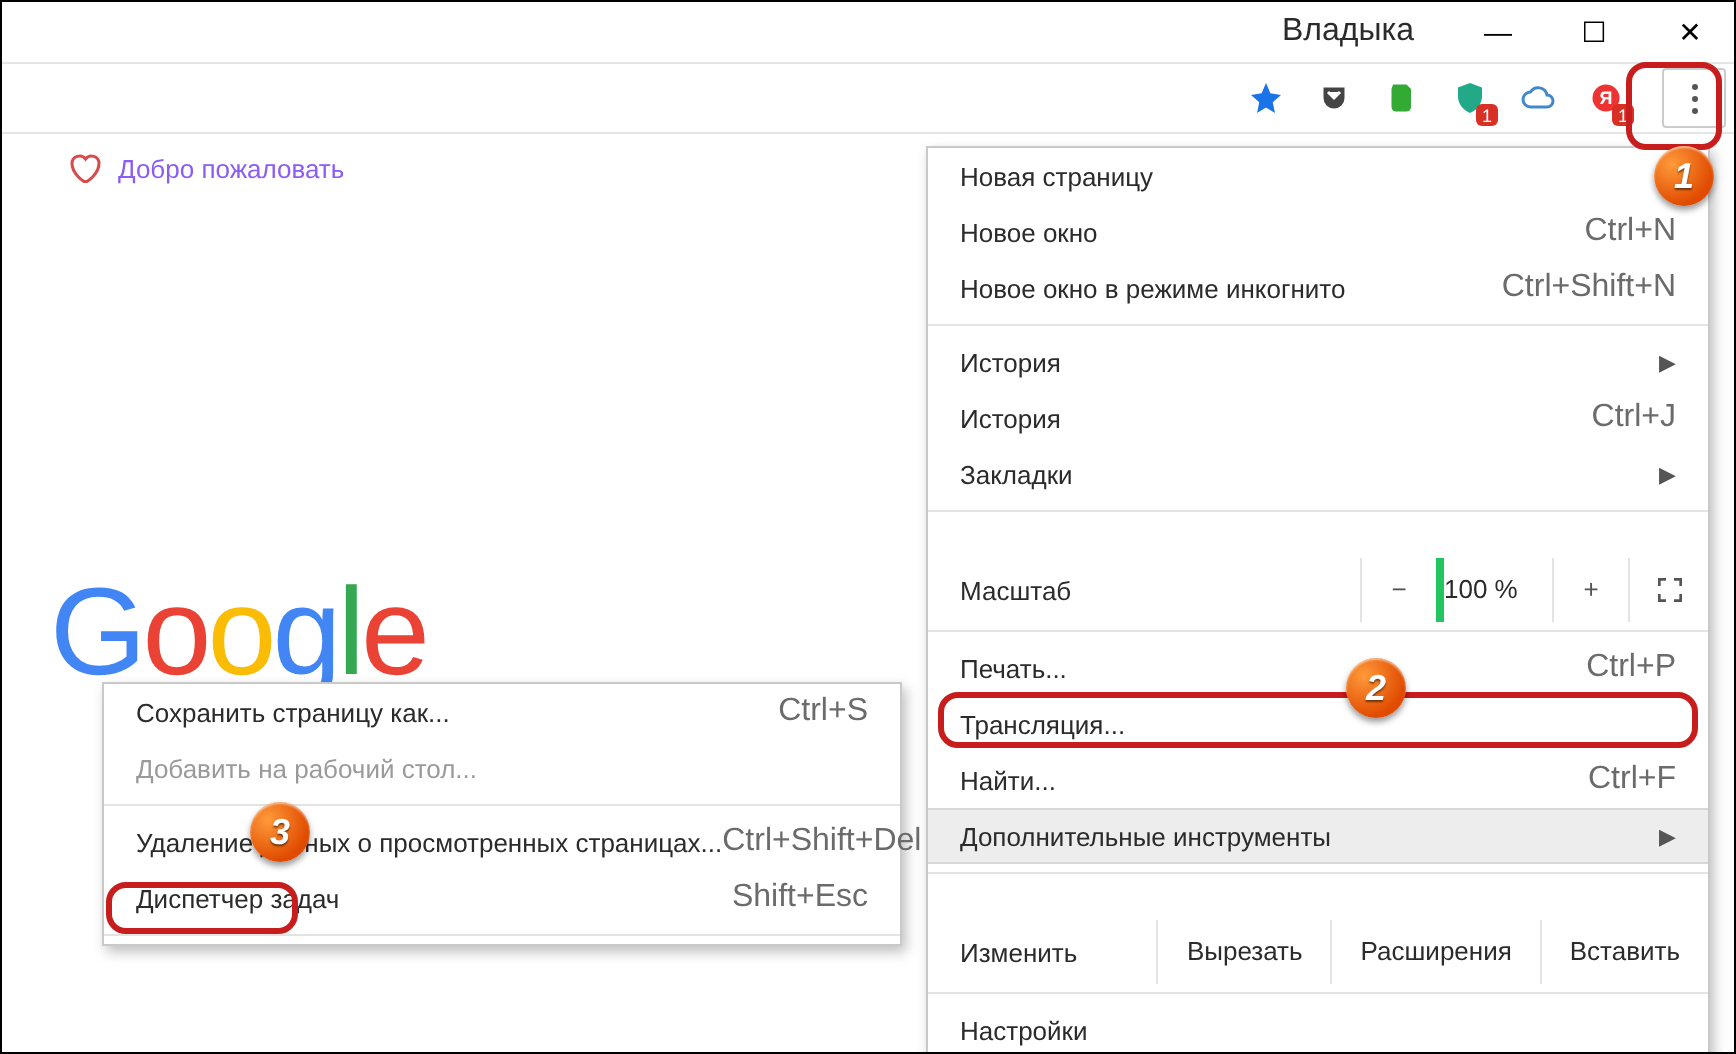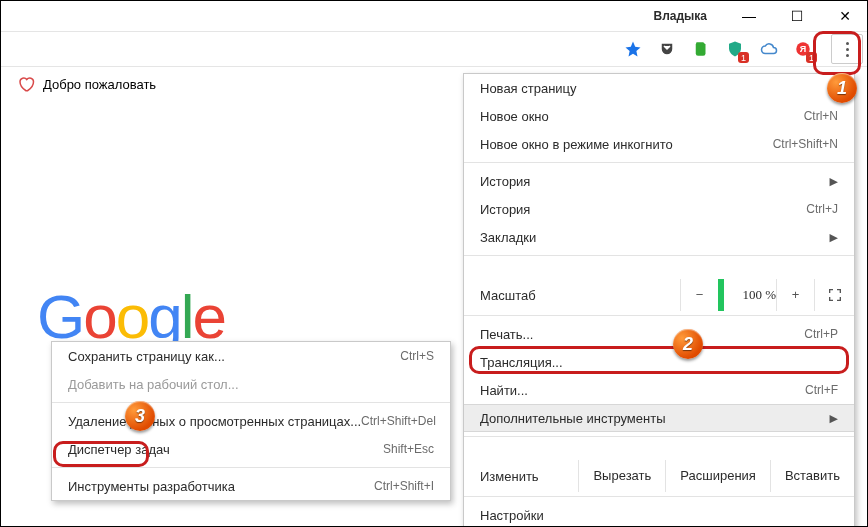--- a/index.html
+++ b/index.html
@@ -17,21 +17,21 @@
   }
   
   .titlebar {
     height: 30px;
     display: flex;
     justify-content: flex-end;
     align-items: center;
     gap: 24px;
     padding: 0 10px;
   }
-  .titlebar .user { font-weight: 700; font-size: 12px; margin-right: 6px;}
+  .titlebar .user { font-weight: 400; font-size: 16px; margin-right: 6px;}
   .win-btn { width: 24px; text-align: center; font-size: 14px; color: #000;}
   
   .toolbar {
     height: 36px;
     border-top: 1px solid #e5e5e5;
     border-bottom: 1px solid #e5e5e5;
     display: flex;
     align-items: center;
     justify-content: flex-end;
     padding: 0 4px 0 10px;
@@ -51,54 +51,54 @@
     border: 1px solid #ccc; border-radius: 2px;
     display: flex; flex-direction: column; align-items: center; justify-content: center; gap: 3px;
     background: #fff;
     margin-left: 6px;
   }
   .menu-button span { width:3px; height:3px; background:#555; border-radius:50%; }
   
   .welcome-bar {
     height: 34px;
     display: flex; align-items: center; gap: 8px;
-    padding: 0 16px; font-size: 13px; color:#000000;
+    padding: 0 16px; font-size: 13px; color:#8b5cf6;margin-left:16px;
   }
   .welcome-bar .heart {
     width: 18px; height: 18px; color:#d94a4a;
   }
   
-  .logo { position: absolute; left: 36px; top: 280px; font-size: 62px; font-weight: 500; letter-spacing: -2px; }
+  .logo { position: absolute; left: 24px; top: 280px; font-size: 62px; font-weight: 500; letter-spacing: -2px; }
   .logo .g1{color:#4285F4}.logo .o1{color:#EA4335}.logo .o2{color:#FBBC05}.logo .g2{color:#4285F4}.logo .l{color:#34A853}.logo .e{color:#EA4335}
 
   
   .menu, .submenu {
     position: absolute;
     background: #fff;
     border: 1px solid #c9c9c9;
     box-shadow: 2px 3px 6px rgba(0,0,0,.25);
     font-size: 13px;
     color: #2b2b2b;
   }
   .menu { right: 12px; top: 72px; width: 392px; }
   .submenu { left: 50px; top: 340px; width: 400px; }
   .mi {
     display: flex; align-items: center; justify-content: space-between;
     padding: 6px 16px; height: 28px; white-space: nowrap;
   }
   .mi.hover { background: #ededed; border-top:1px solid #d7d7d7; border-bottom:1px solid #d7d7d7;}
-  .mi .sc { color: #6b6b6b; font-size: 12px; }
+  .mi .sc { color: #6b6b6b; font-size: 16px; }
   .mi .arrow { color:#555; font-size:11px; }
   .mi.disabled { color:#9a9a9a; }
   .sep { height:1px; background:#e3e3e3; margin:4px 0; }
   .zoom-row, .edit-row { display:flex; align-items:center;margin-top:23px; }
   .zoom-row { padding: 4px 0 4px 16px; height: 32px; }
   .zoom-row .label { flex:1; }
   .zoom-row .zbtn { width:38px; text-align:center; border-left:1px solid #e3e3e3; height:32px; line-height:32px; color:#555;}
-  .zoom-row .zval { width:58px; text-align:right; border-left:6px solid #22c55e; height:32px; line-height:32px;font-family:Liberation Serif, serif; }
+  .zoom-row .zval { width:58px; text-align:left; border-left:4px solid #22c55e; height:32px; line-height:32px; }
   .zoom-row .full { width:40px; text-align:center; border-left:1px solid #e3e3e3; height:32px; display:flex; align-items:center; justify-content:center;}
   .edit-row { padding: 0 0 0 16px; height:32px; }
   .edit-row .label { flex:1; }
   .edit-row .ebtn { flex:0 0 auto; padding: 0 14px; border-left:1px solid #e3e3e3; height:32px; line-height:32px; text-align:left;}
 
   
   .callout {
     position: absolute;
     border: 3px solid #c81d1d;
     border-radius: 10px;
@@ -268,24 +268,20 @@
   <div class="sep"></div>
   <div class="mi">
       <span>Удаление данных о просмотренных страницах...</span>
       <span class="sc">Ctrl+Shift+Del</span>
     </div>
   <div class="mi">
       <span>Диспетчер задач</span>
       <span class="sc">Shift+Esc</span>
     </div>
   <div class="sep"></div>
-  <div class="mi">
-      <span>Инструменты разработчика</span>
-      <span class="sc">Ctrl+Shift+I</span>
-    </div>
 </div>
 
 <div class="callout" style="right:6px; top:30px; width:48px; height:44px;"></div>
 <div class="num-circle" style="right:10px; top:72px;">
     <span>1</span>
   </div>
 
 <div class="callout" style="right:18px; top:345px; width:380px; height:28px;"></div>
 <div class="num-circle" style="right:164px; top:328px;">
     <span>2</span>

